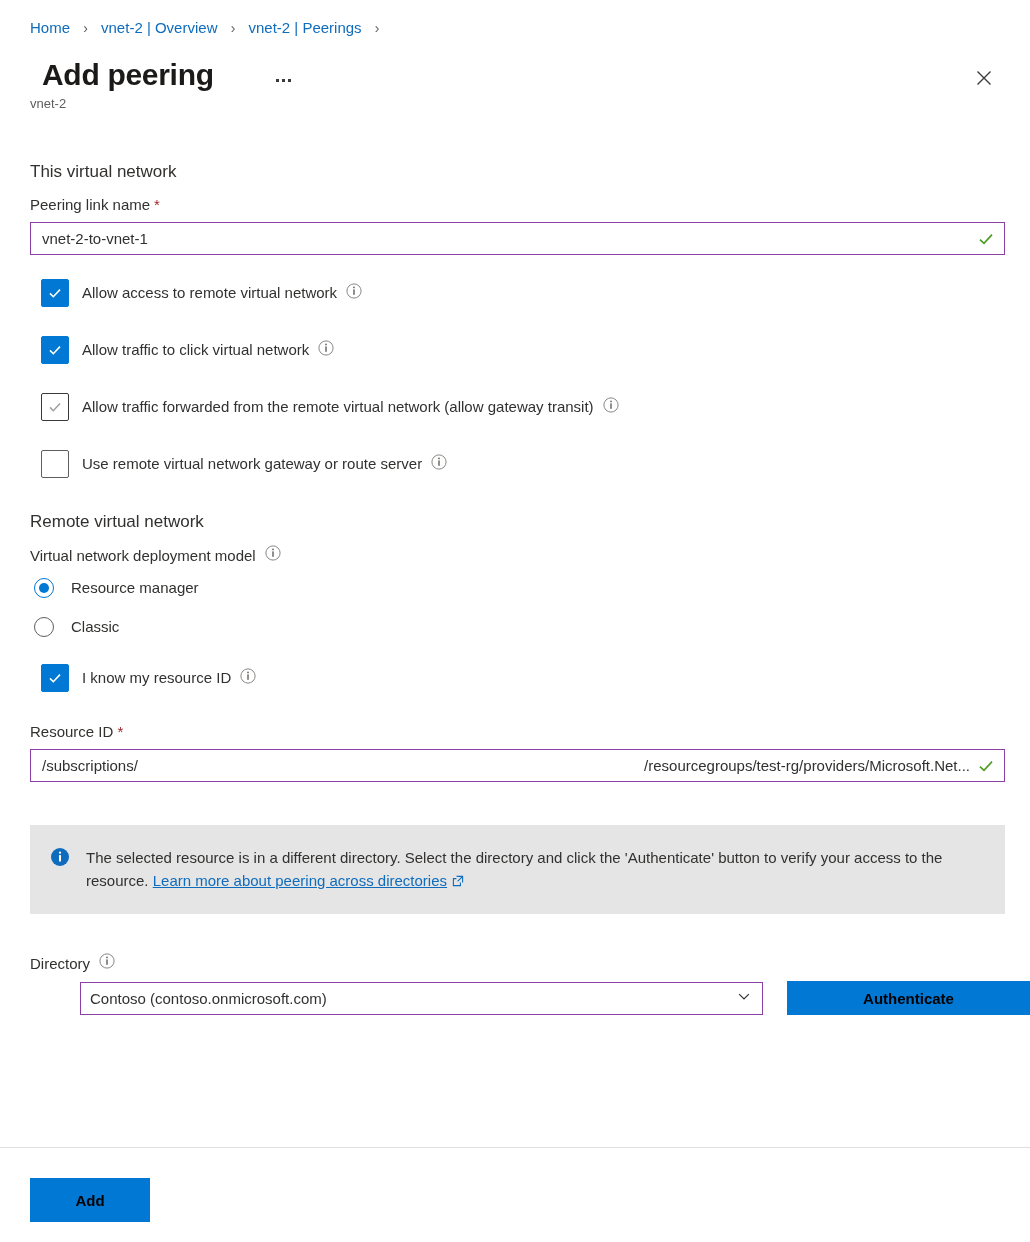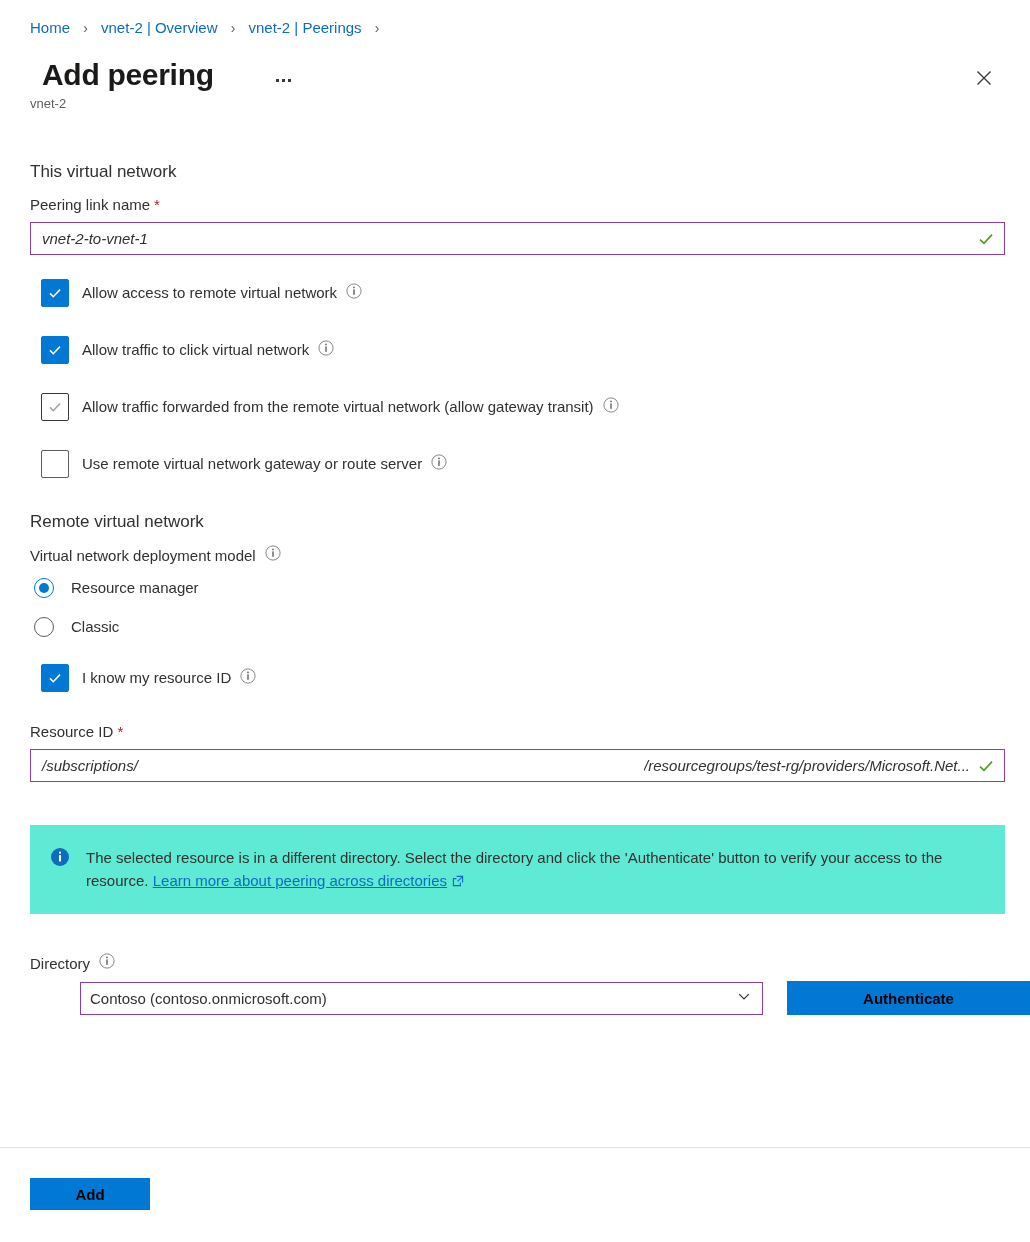--- a/index.html
+++ b/index.html
@@ -118,21 +118,20 @@
     position: relative;
     margin: 0 25px 0 30px;
     height: 33px;
     border: 1px solid #8a3fa5;
     background: #ffffff;
     display: flex;
     align-items: center;
     padding: 0 34px 0 11px;
     font-size: 15px;
     color: #323130;
-    font-style: italic;
   }
   .textbox .val { white-space: nowrap; }
   .textbox .val-right {
     margin-left: auto;
     white-space: nowrap;
     overflow: hidden;
   }
   .ok-check {
     position: absolute;
     right: 10px;
@@ -219,21 +218,21 @@
   .radio-label {
     font-size: 15px;
     color: #323130;
     margin-left: 13px;
     line-height: 20px;
   }
 
   
   .banner {
     margin: 0 25px 0 30px;
-    background: #5eead4;
+    background: #e5e5e5;
     display: flex;
     align-items: flex-start;
     padding: 21px 18px 21px 21px;
   }
   .banner-ico { flex: 0 0 18px; margin-top: 2px; }
   .banner-text {
     margin-left: 17px;
     font-size: 15px;
     line-height: 23px;
     color: #323130;
@@ -293,21 +292,21 @@
     top: 1147px;
     width: 1030px;
     height: 1px;
     background: #e1dfdd;
   }
   .btn-add {
     position: absolute;
     left: 30px;
     top: 1178px;
     width: 120px;
-    height: 32px;
+    height: 44px;
   }
 </style>
 </head>
 <body>
 
 <div class="breadcrumb">
   <span class="crumb">Home</span>
   <span class="crumb-sep">›</span>
   <span class="crumb">vnet-2 | Overview</span>
   <span class="crumb-sep">›</span>

